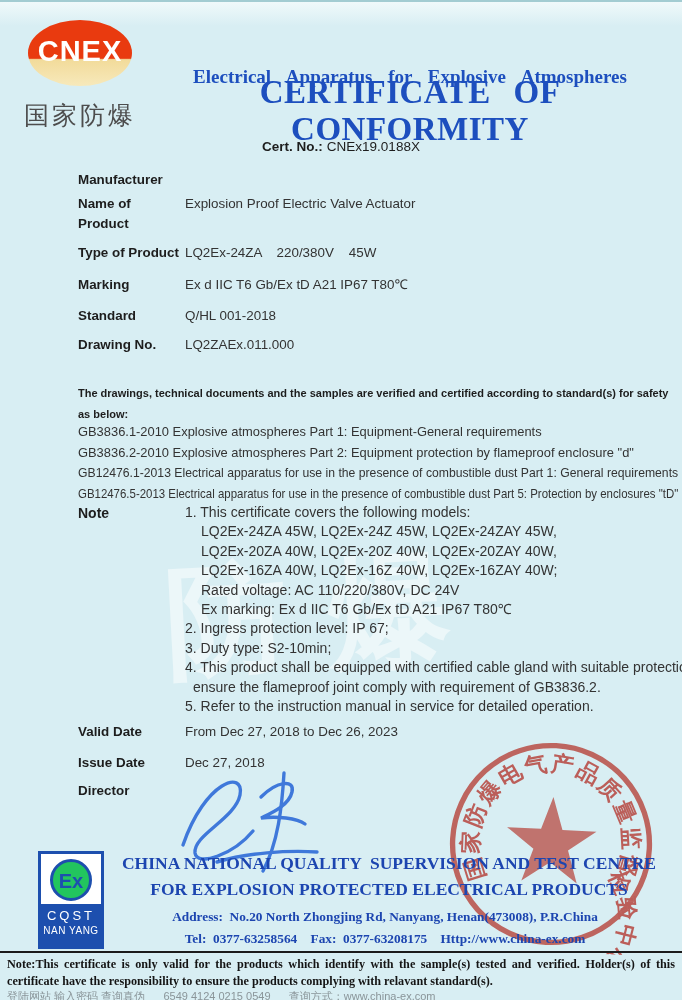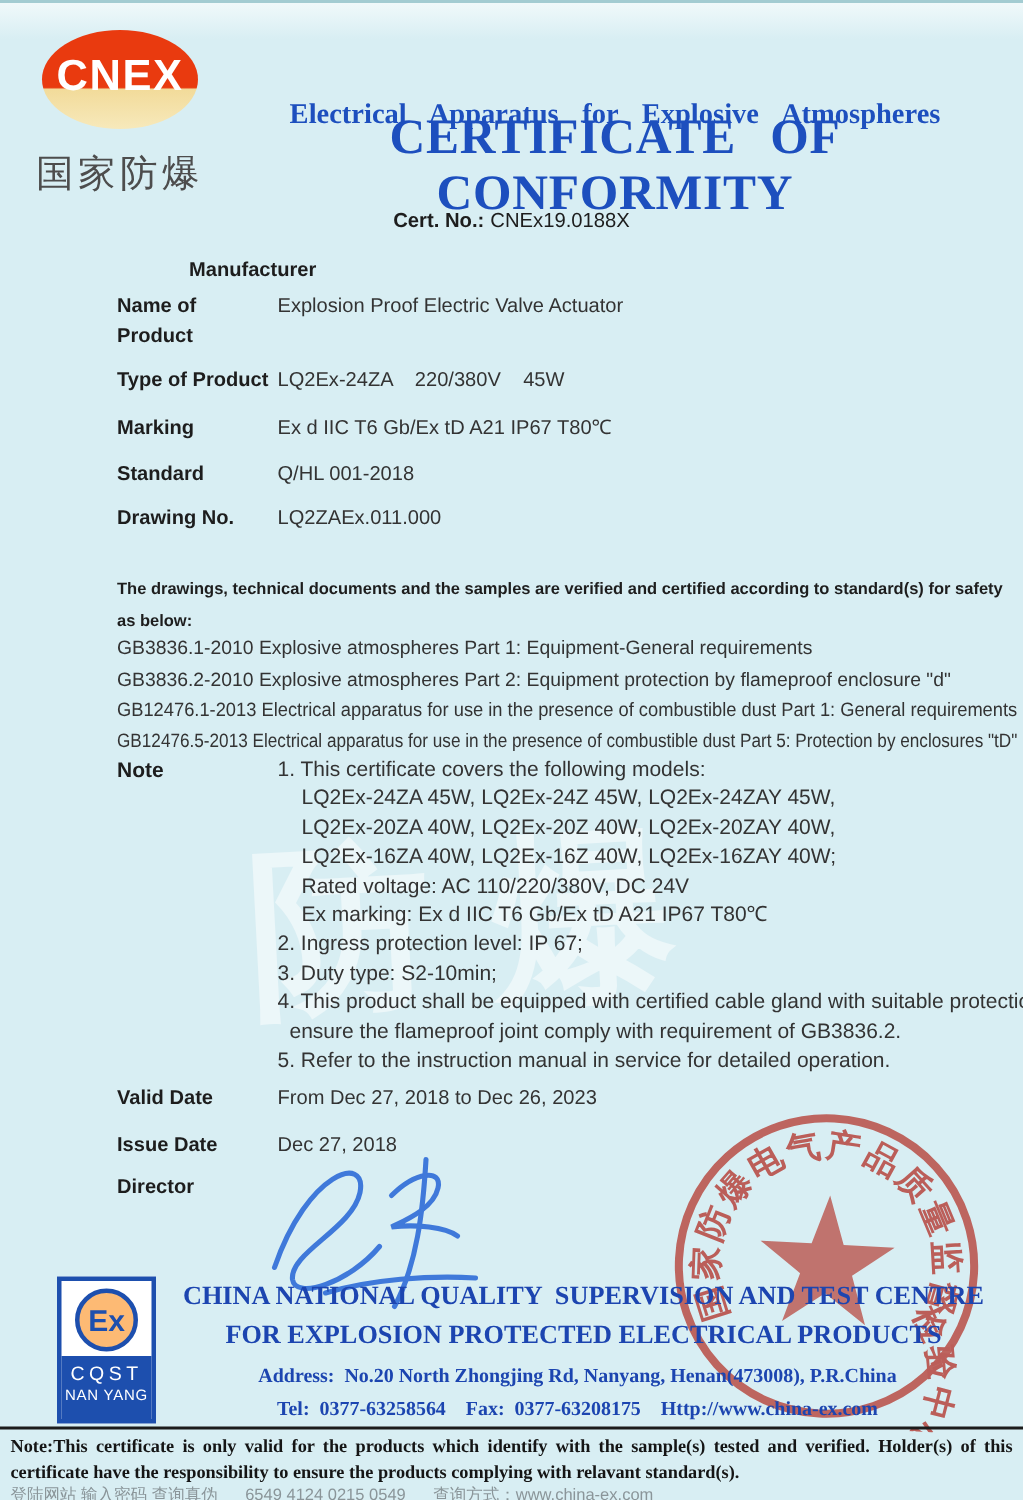--- a/index.html
+++ b/index.html
@@ -33,21 +33,21 @@
   .certno { position:absolute; left:0; width:682px; top:139px; text-align:center;
     font-size:13.5px; color:#1d1d1d; }
   .certno .lbl { font-weight:bold; margin-right:4px; }
 
   
   .fields { position:absolute; left:78px; top:170px; width:596px; font-size:13.4px; }
   .frow { display:flex; }
   .flabel { flex:0 0 107px; font-weight:bold; color:#1d1d1d; line-height:20.5px; }
   .fvalue { flex:1; line-height:20.5px; color:#333; }
   .addr { text-align:justify; line-height:20.8px; }
-  .mb-mfr { margin-bottom:3px;margin-left:48px; }
+  .mb-mfr { margin-bottom:3px; }
   .mb-name { margin-bottom:8px; }
   .mb-type { margin-bottom:12px; }
   .mb-mark { margin-bottom:10px; }
   .mb-std  { margin-bottom:9px; }
   .pre { white-space:pre-wrap; }
 
   .statement { position:absolute; left:78px; top:383px; width:596px;
     font-weight:bold; font-size:11px; line-height:21px; color:#1d1d1d; }
 
   .standards { position:absolute; left:78px; top:422px; width:600px; font-size:12.9px; color:#333; }
@@ -67,21 +67,21 @@
   .signature { position:absolute; left:165px; top:765px; width:185px; height:112px; }
 
   .stamp { position:absolute; left:444px; top:737px; width:214px; height:214px;
     opacity:.88; mix-blend-mode:multiply; transform:rotate(3deg); }
 
   
   .ex-logo { position:absolute; left:38px; top:851px; width:66px; height:98px;
     border:3px solid #1d4fae; background:#ffffff; box-sizing:border-box; text-align:center; }
   .ex-circle { width:42px; height:42px; border:3px solid #1d4fae; border-radius:50%;
     margin:5px auto 0; line-height:38px; color:#1d4fae; font-weight:bold; font-size:20px;
-    box-sizing:border-box; background:#fdba74; }
+    box-sizing:border-box; background:#22c55e; }
   .ex-band { position:absolute; bottom:0; left:0; right:0; height:42px; background:#1d4fae; color:#fff; }
   .ex-cqst { font-size:13px; letter-spacing:3px; margin-top:4px; }
   .ex-ny { font-size:10px; letter-spacing:.5px; margin-top:2px; }
 
   .centre1 { position:absolute; left:98px; right:2px; top:853px; text-align:center;
     font-family:"Liberation Serif", serif; font-weight:bold; font-size:17.5px; color:#1c45b0; }
   .centre2 { position:absolute; left:98px; right:2px; top:879px; text-align:center;
     font-family:"Liberation Serif", serif; font-weight:bold; font-size:17.5px; color:#1c45b0; }
   .addr-line { position:absolute; left:90px; right:2px; top:909px; text-align:center;
     font-family:"Liberation Serif", serif; font-weight:bold; font-size:13.3px; color:#1c45b0; }

